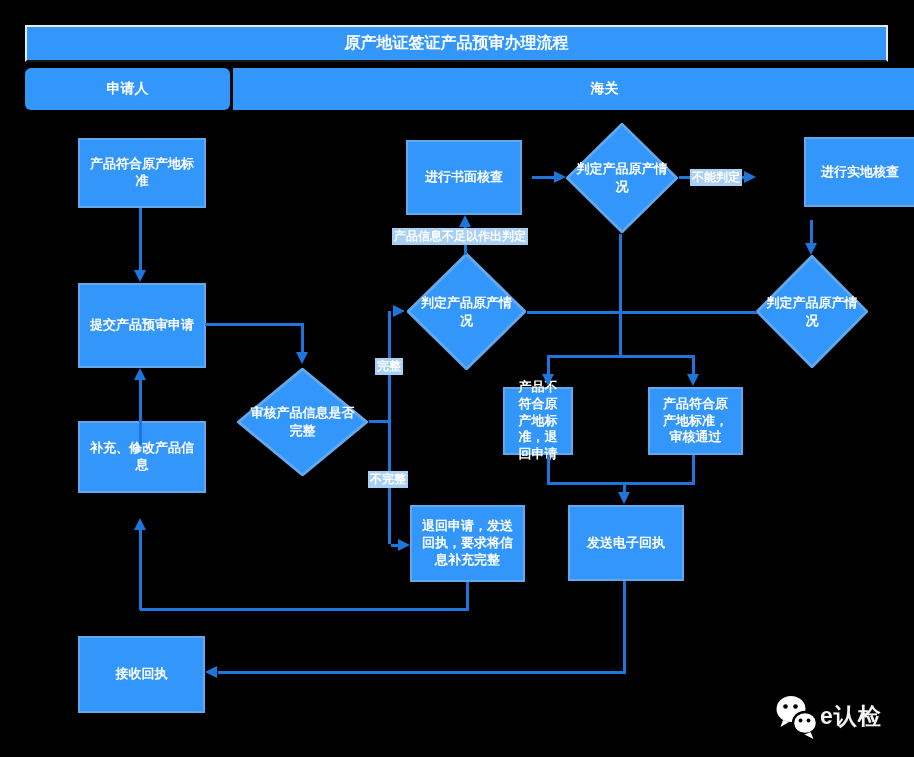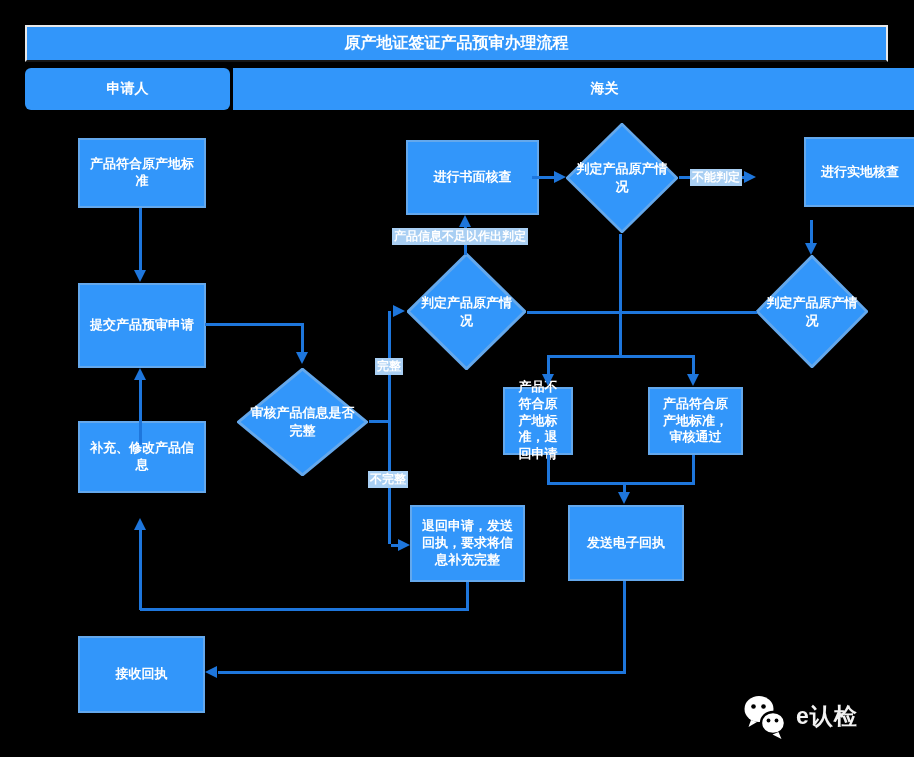--- a/index.html
+++ b/index.html
@@ -45,21 +45,21 @@
   .ar{position:absolute;width:0;height:0;border:6px solid transparent;}
   .ar.d{border-top:12px solid var(--connector);border-bottom:none;}
   .ar.u{border-bottom:12px solid var(--connector);border-top:none;}
   .ar.l{border-right:12px solid var(--connector);border-left:none;}
   .ar.r{border-left:12px solid var(--connector);border-right:none;}
   .edge-label{
     position:absolute;background:var(--edge-label-bg);color:var(--text);
     font-size:12px;font-weight:bold;line-height:17px;padding:0 2px;white-space:nowrap;
   }
   .watermark{
-    position:absolute;left:742px;top:692px;display:flex;align-items:center;gap:8px;
+    position:absolute;left:774px;top:692px;display:flex;align-items:center;
   }
   .watermark .brand{color:#F2F2F2;font-size:23px;font-weight:bold;letter-spacing:1px;}
 </style>
 </head>
 <body>
 
 <div class="canvas">
 
   <div class="title-bar">
     <span>原产地证签证产品预审办理流程</span>
@@ -69,21 +69,21 @@
   </div>
   <div class="lane-header" style="left:233px;width:655px;padding-left:44px;">
     <span>海关</span>
   </div>
 
   <div class="node" style="left:78px;top:138px;width:128px;height:70px;">产品符合原产地标准</div>
   <div class="node" style="left:78px;top:283px;width:128px;height:85px;">提交产品预审申请</div>
   <div class="node" style="left:78px;top:421px;width:128px;height:72px;">补充、修改产品信息</div>
   <div class="node" style="left:78px;top:636px;width:127px;height:77px;">接收回执</div>
 
-  <div class="node" style="left:406px;top:140px;width:133px;height:75px;">进行书面核查</div>
+  <div class="node" style="left:406px;top:140px;width:116px;height:75px;">进行书面核查</div>
   <div class="node" style="left:776px;top:137px;width:112px;height:70px;margin-left:28px;">进行实地核查</div>
   <div class="node" style="left:503px;top:387px;width:70px;height:68px;padding:8px 8px;">产品不符合原产地标准，退回申请</div>
   <div class="node" style="left:648px;top:387px;width:95px;height:68px;padding:2px 8px;">产品符合原产地标准，审核通过</div>
   <div class="node" style="left:410px;top:505px;width:115px;height:77px;">退回申请，发送回执，要求将信息补充完整</div>
   <div class="node" style="left:568px;top:505px;width:116px;height:76px;">发送电子回执</div>
 
   <div class="diamond" style="left:566px;top:123px;width:112px;height:110px;">
     <svg viewBox="0 0 100 100" preserveAspectRatio="none">
         <polygon points="50,1 99,50 50,99 1,50"></polygon>
       </svg>

